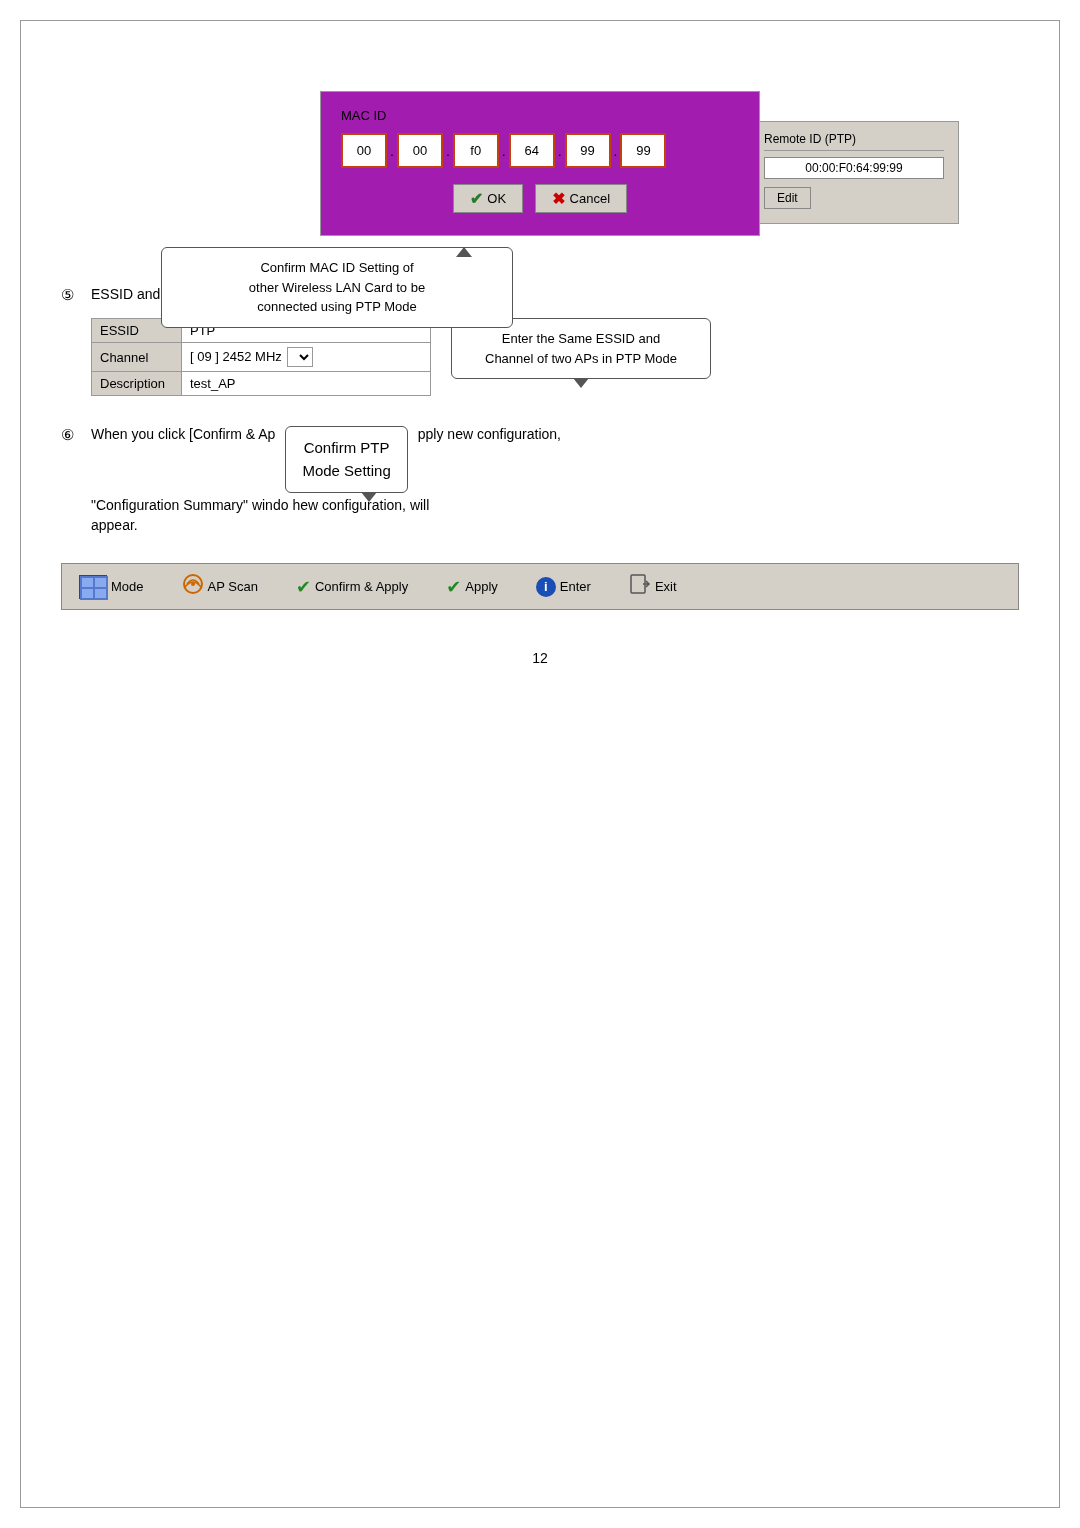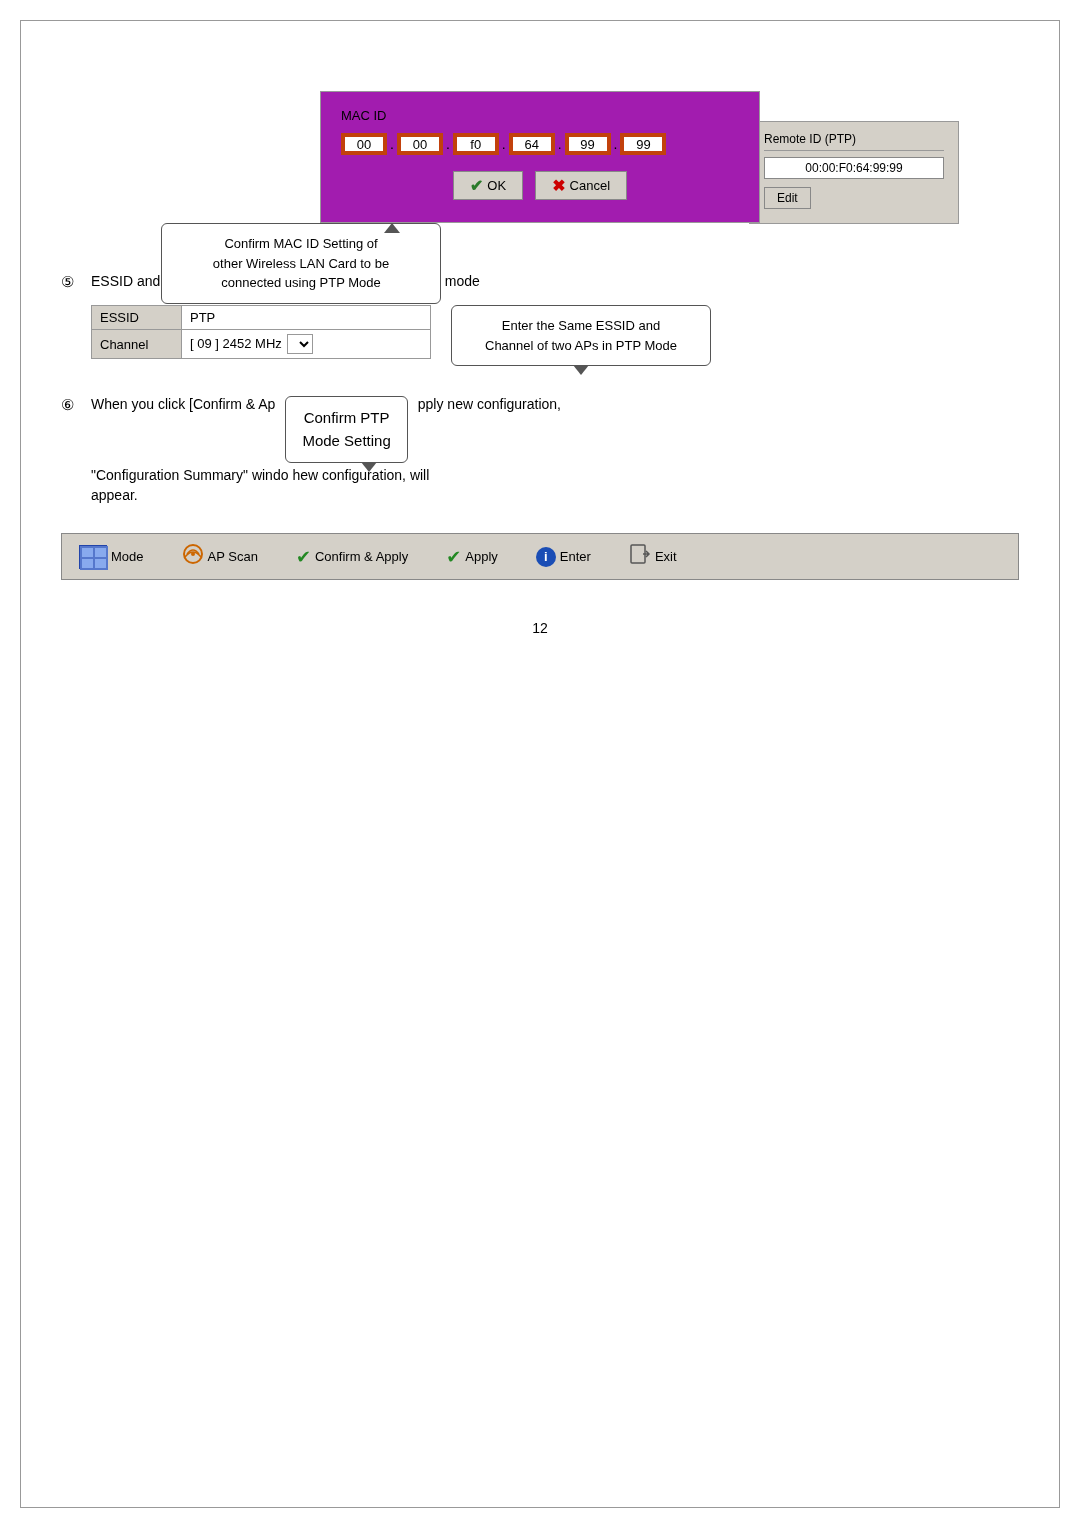--- a/index.html
+++ b/index.html
@@ -40,22 +40,22 @@
       color: #000;
     }
     .mac-fields {
       display: flex;
       align-items: center;
       gap: 2px;
       margin-bottom: 16px;
     }
     .mac-field {
       width: 46px;
-      height: 22px;
-      border: 4px solid #c2410c;
+      height: 35px;
+      border: 2px solid #c2410c;
       background: #fff;
       text-align: center;
       font-size: 13px;
       padding: 1px 2px;
     }
     .mac-dot {
       font-size: 14px;
       color: #000;
       margin: 0 1px;
     }
@@ -115,23 +115,23 @@
 
     
     .callout-mac {
       position: absolute;
       background: #fff;
       border: 1px solid #555;
       border-radius: 6px;
       padding: 10px 14px;
       font-size: 13px;
       line-height: 1.5;
-      width: 280px;
+      width: 352px;
       left: 100px;
-      top: 132px;
+      top: 156px;
       z-index: 5;
       text-align: center;
     }
     .callout-mac::after {
       content: '';
       position: absolute;
       top: -1px;
       right: 40px;
       width: 0; height: 0;
       border-left: 8px solid transparent;
@@ -358,20 +358,24 @@
           <td>ESSID</td>
           <td>PTP</td>
         </tr>
         <tr>
           <td>Channel</td>
           <td>
             [ 09 ] 2452 MHz
             <select class="channel-select" style="margin-left:2px;"></select>
           </td>
         </tr>
+        <tr>
+          <td>Description</td>
+          <td>test_AP</td>
+        </tr>
       </tbody>
         </table>
 
       <div style="display:flex; flex-direction:column; align-items:flex-start; margin-top:0;">
         <div class="callout-essid">
           <span>Enter  the  Same  ESSID  and</span><br>
           <span>Channel of two APs in PTP Mode</span>
         </div>
       </div>
     </div>

